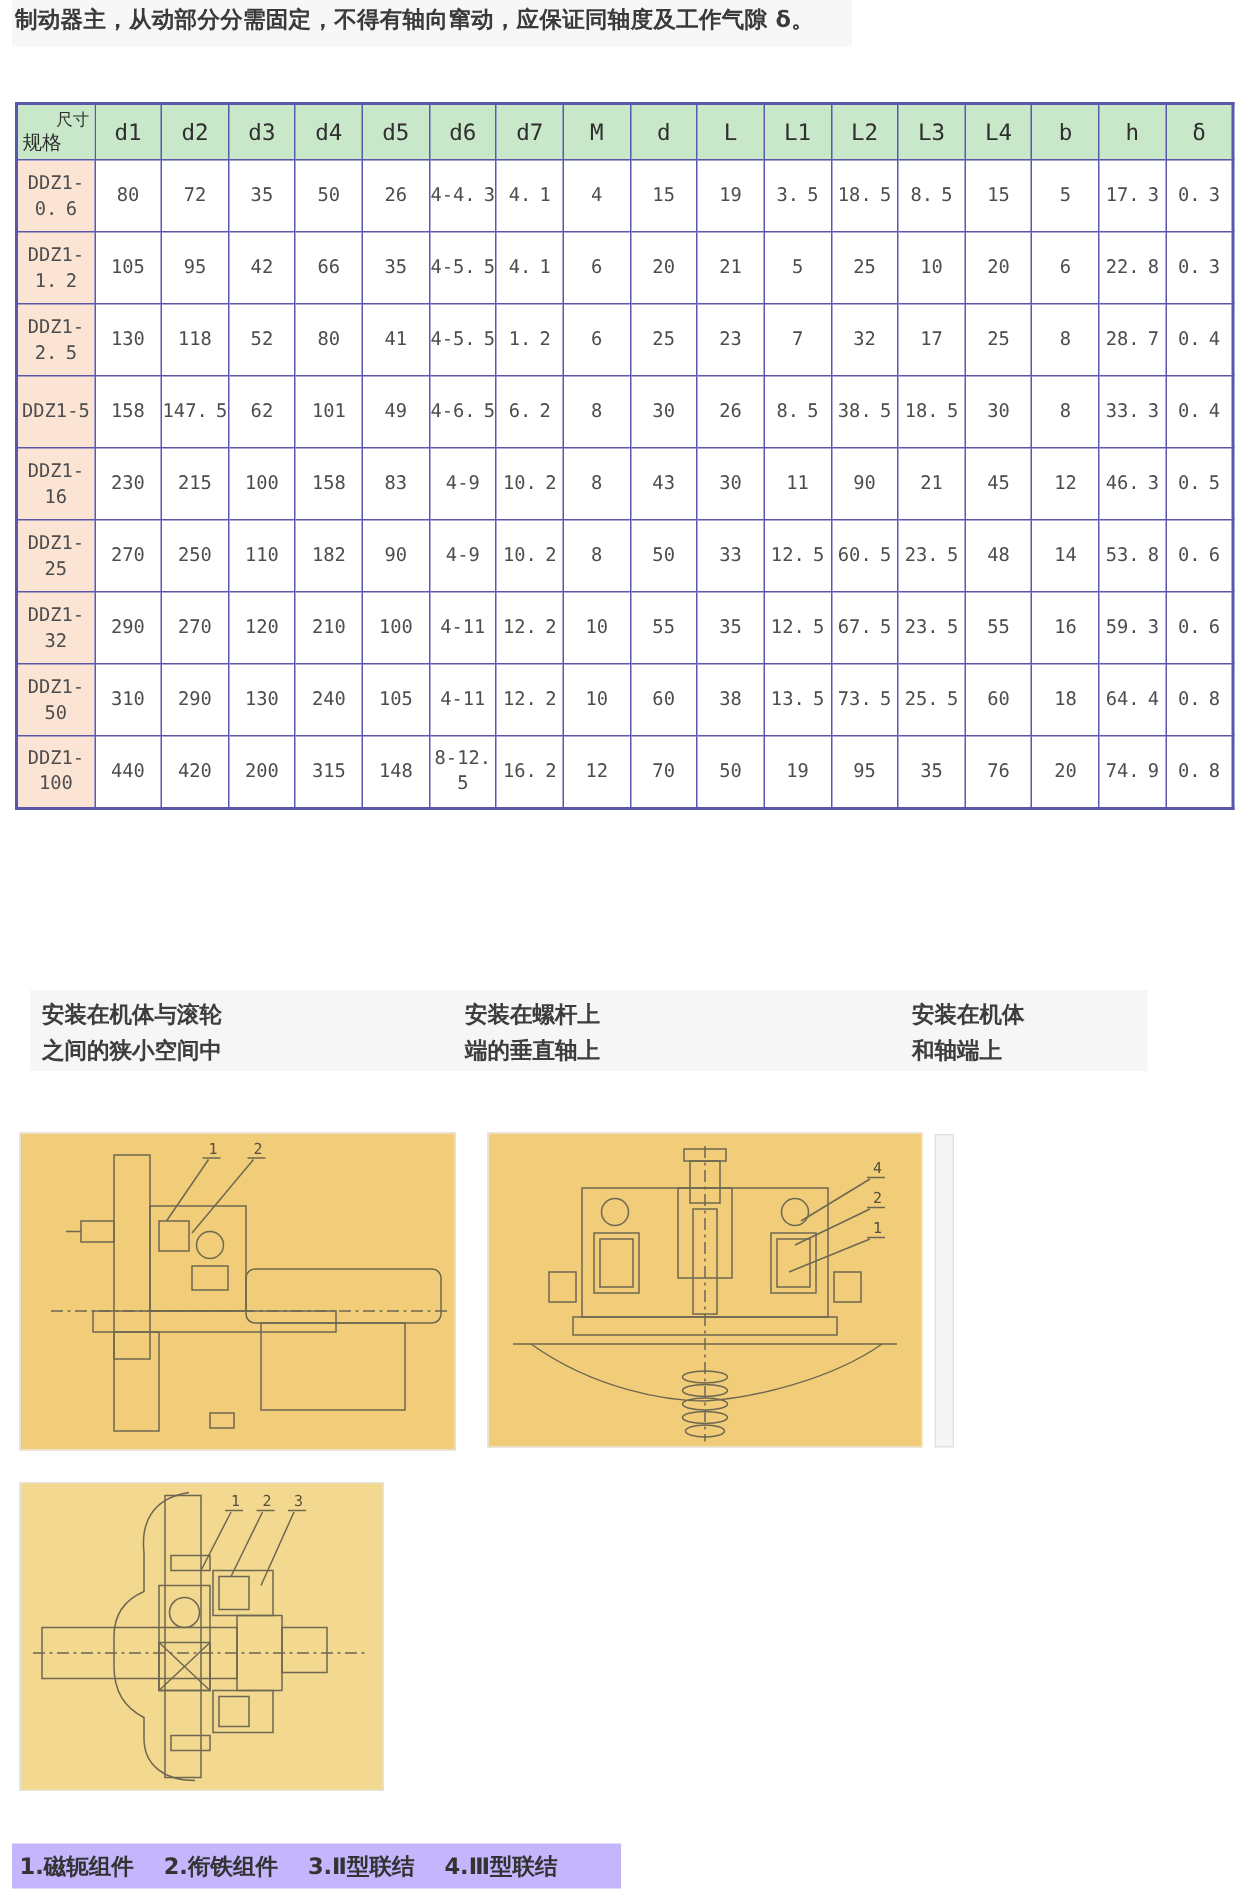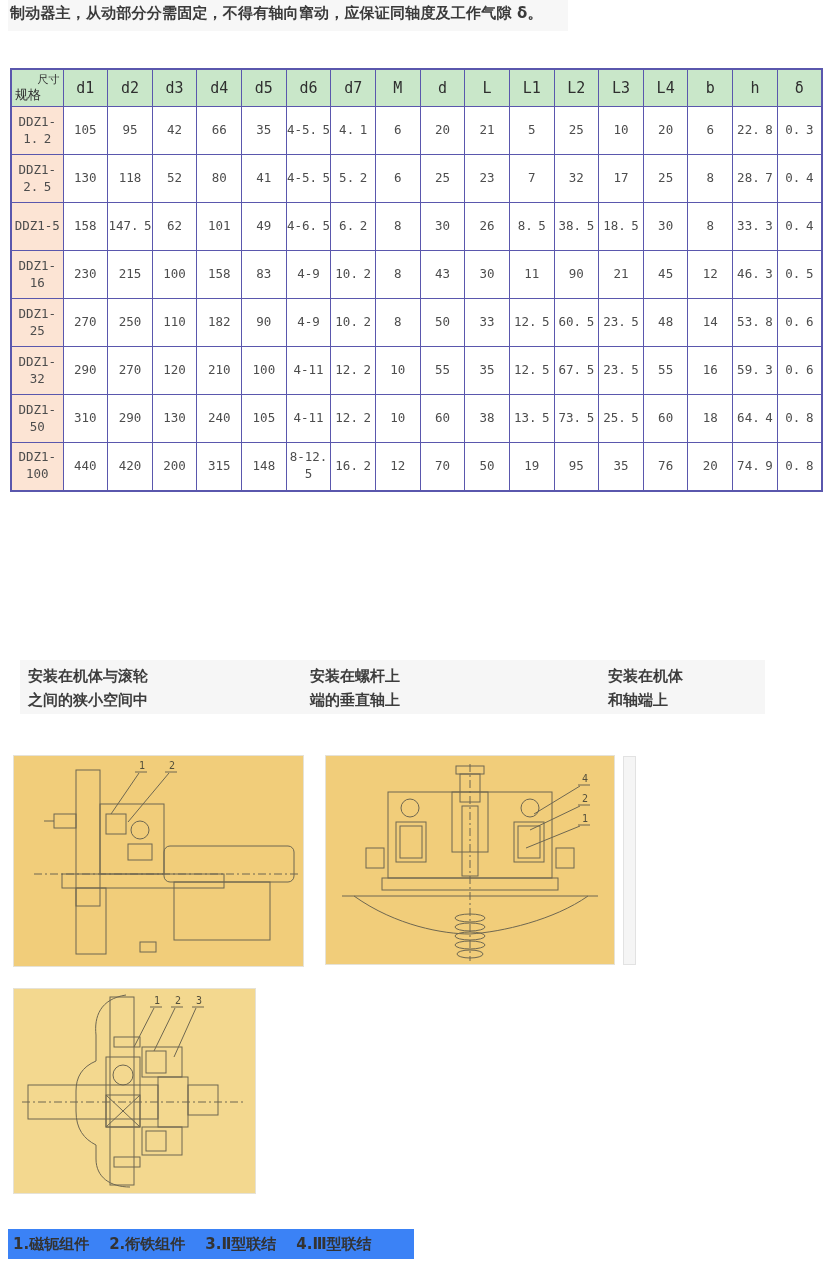--- a/index.html
+++ b/index.html
@@ -39,21 +39,21 @@
   .figure-1{left:13px;top:755px;width:289px;height:210px;}
   .figure-2{left:325px;top:755px;width:288px;height:208px;}
   .figure-3{left:13px;top:988px;width:241px;height:204px;}
   .side-strip{position:absolute;left:623px;top:756px;width:11px;height:207px;
               background:#f5f5f5;border:1px solid #e2e2e2;}
   .figure svg{display:block;}
   .draw{stroke:#6e6751;stroke-width:1;fill:none;}
   .callout{font-family:"DejaVu Sans Mono","Liberation Mono",monospace;font-size:10px;fill:#55503c;}
 
   
-  .legend-strip{position:absolute;left:8px;top:1229px;width:406px;height:30px;background:#3b82f6;
+  .legend-strip{position:absolute;left:8px;top:1229px;width:406px;height:30px;background:#c4b5fd;
                 display:flex;align-items:center;gap:20px;padding-left:5px;box-sizing:border-box;}
   .legend-item{font-size:15px;font-weight:bold;color:#333;white-space:nowrap;}
 </style>
 </head>
 <body>
 
 <div id="page">
 
   <div class="intro-strip"></div>
   <div class="intro-text">制动器主，从动部分分需固定，不得有轴向窜动，应保证同轴度及工作气隙 δ。</div>
@@ -82,20 +82,40 @@
           <th>L2</th>
           <th>L3</th>
           <th>L4</th>
           <th>b</th>
           <th>h</th>
           <th>δ</th>
         </tr>
     </thead>
     <tbody id="spec-tbody">
         <tr>
+          <th class="spec-cell">DDZ1-0. 6</th>
+          <td>80</td>
+          <td>72</td>
+          <td>35</td>
+          <td>50</td>
+          <td>26</td>
+          <td>4-4. 3</td>
+          <td>4. 1</td>
+          <td>4</td>
+          <td>15</td>
+          <td>19</td>
+          <td>3. 5</td>
+          <td>18. 5</td>
+          <td>8. 5</td>
+          <td>15</td>
+          <td>5</td>
+          <td>17. 3</td>
+          <td>0. 3</td>
+        </tr>
+        <tr>
           <th class="spec-cell">DDZ1-1. 2</th>
           <td>105</td>
           <td>95</td>
           <td>42</td>
           <td>66</td>
           <td>35</td>
           <td>4-5. 5</td>
           <td>4. 1</td>
           <td>6</td>
           <td>20</td>
@@ -109,21 +129,21 @@
           <td>0. 3</td>
         </tr>
         <tr>
           <th class="spec-cell">DDZ1-2. 5</th>
           <td>130</td>
           <td>118</td>
           <td>52</td>
           <td>80</td>
           <td>41</td>
           <td>4-5. 5</td>
-          <td>5. 2</td>
+          <td>1. 2</td>
           <td>6</td>
           <td>25</td>
           <td>23</td>
           <td>7</td>
           <td>32</td>
           <td>17</td>
           <td>25</td>
           <td>8</td>
           <td>28. 7</td>
           <td>0. 4</td>

